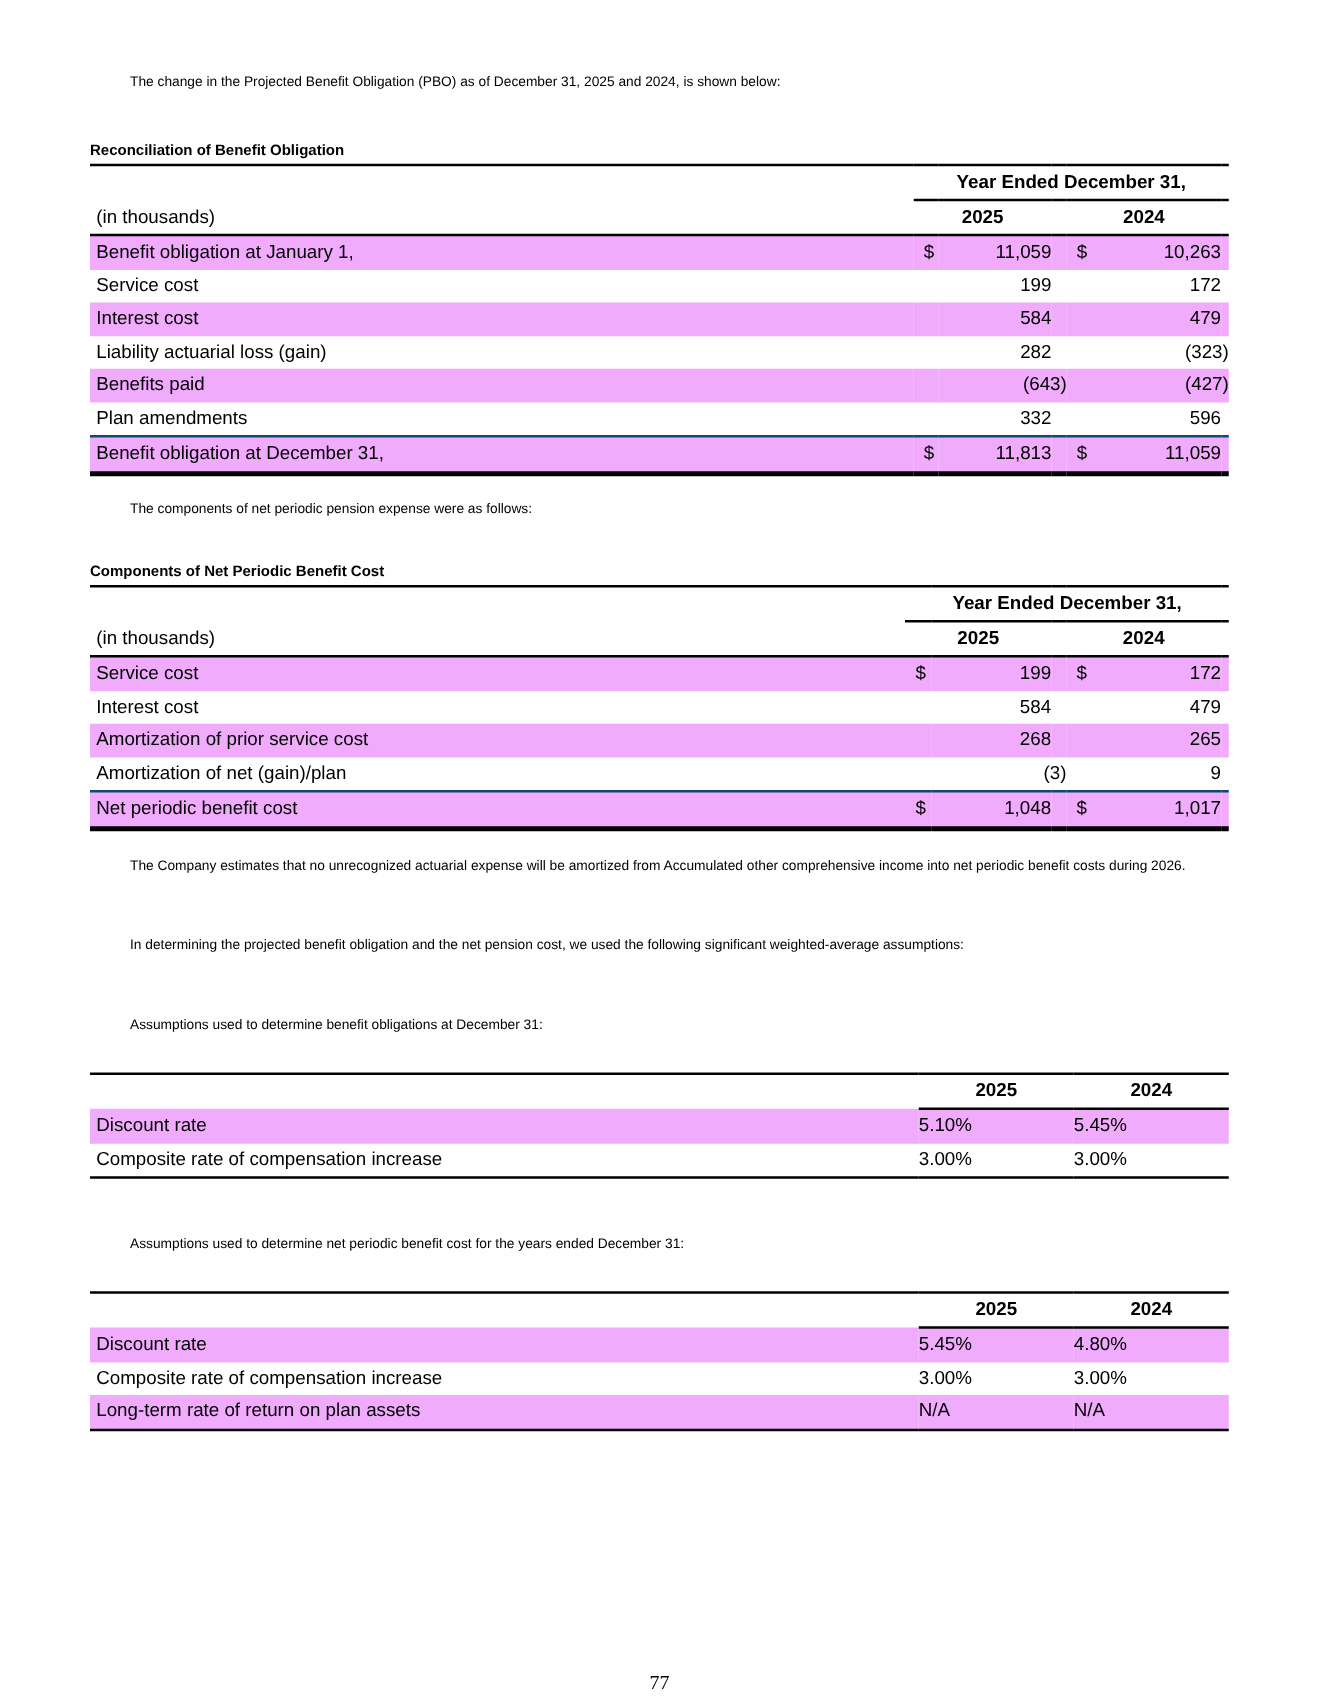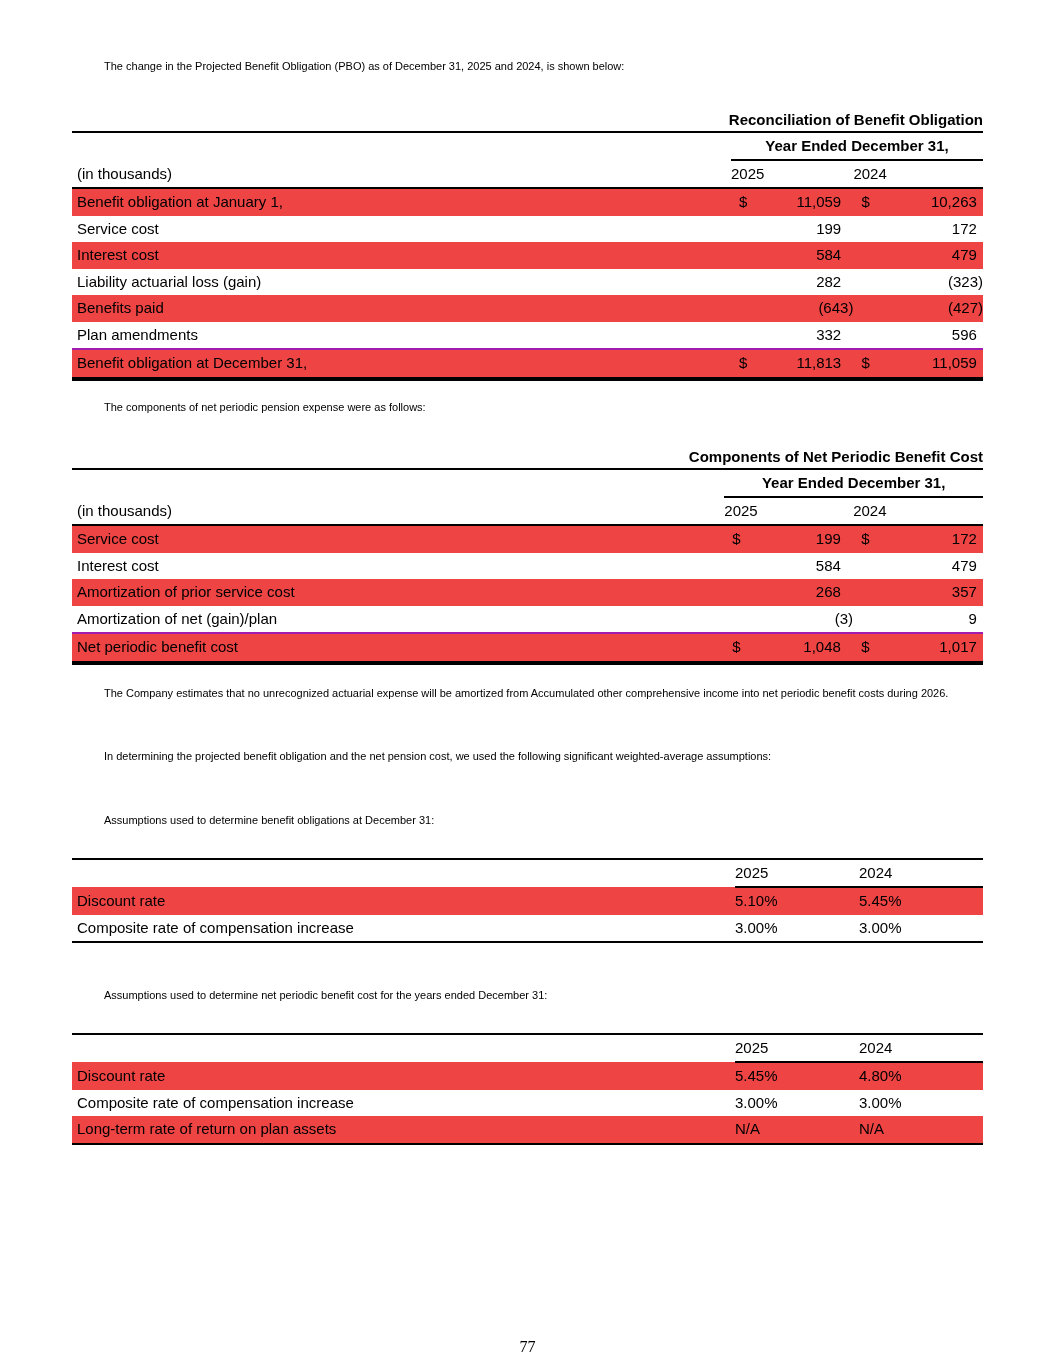--- a/index.html
+++ b/index.html
@@ -6,38 +6,38 @@
   body {
     width: 1055px; height: 1365px; position: relative; overflow: hidden;
     font-family: "Liberation Sans", sans-serif; color: #000;
   }
   .page { position: absolute; left: 72px; top: 0; width: 911px; }
   .para {
     font-size: 11px; line-height: 21px; margin: 0;
     text-indent: 32px;
   }
   .tbl-title {
-    text-align: right; font-weight: bold; font-size: 15px;
+    text-align: left; font-weight: bold; font-size: 12px;
     height: 22px; line-height: 22px;
   }
   table.fin {
     width: 911px; border-collapse: collapse; font-size: 15px;
     border-top: 2px solid #000;
   }
   table.fin td { padding: 0; height: 26.5px; line-height: 26px; white-space: nowrap; }
   table.fin td.lbl { padding-left: 5px; }
-  table.fin tr.shade td { background: #ef4444; }
+  table.fin tr.shade td { background: #f0abfc; }
   table.fin tr.hdr1 td { height: 26px; font-weight: bold; text-align: center; margin-top: 36px; }
   table.fin tr.hdr2 td { height: 26px; }
-  table.fin tr.hdr2 td.yr { font-weight: normal; text-align: left; }
+  table.fin tr.hdr2 td.yr { font-weight: bold; text-align: center; }
   .ul { border-bottom: 2px solid #000; }
   table.fin tr.hdrline td { border-bottom: 2px solid #000; }
   table.fin td.cur { text-align: left; padding-left: 8px; }
   table.fin td.num { text-align: right; }
-  table.fin tr.total td { border-top: 2px solid #a21caf; border-bottom: 4px solid #000; }
+  table.fin tr.total td { border-top: 2px solid #0c4a6e; border-bottom: 4px solid #000; }
   table.fin tr.lastrow td { border-bottom: 2px solid #000; }
   table.fin td.pct { text-align: left; }
   .pagenum {
     position: absolute; left: 0; width: 1055px; top: 1338px;
     text-align: center; font-family: "Liberation Serif", serif; font-size: 16px;
   }
 </style>
 </head>
 <body>
 
@@ -176,21 +176,21 @@
             <td></td>
         <td class="num">479</td>
         <td></td>
       </tr>
       <tr class="shade">
         <td class="lbl">Amortization of prior service cost</td>
         <td></td>
         <td class="num">268</td>
         <td></td>
             <td></td>
-        <td class="num">357</td>
+        <td class="num">265</td>
         <td></td>
       </tr>
       <tr>
         <td class="lbl">Amortization of net (gain)/plan</td>
         <td></td>
         <td class="num" colspan="2">(3)</td>
         <td></td>
         <td class="num">9</td>
         <td></td>
       </tr>

